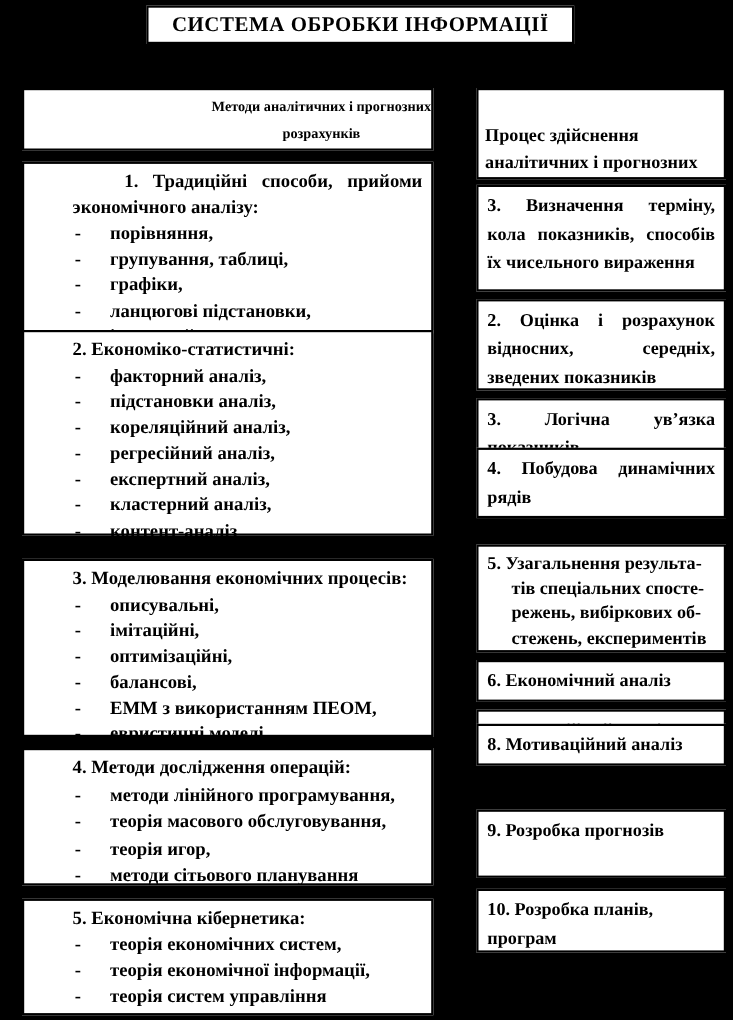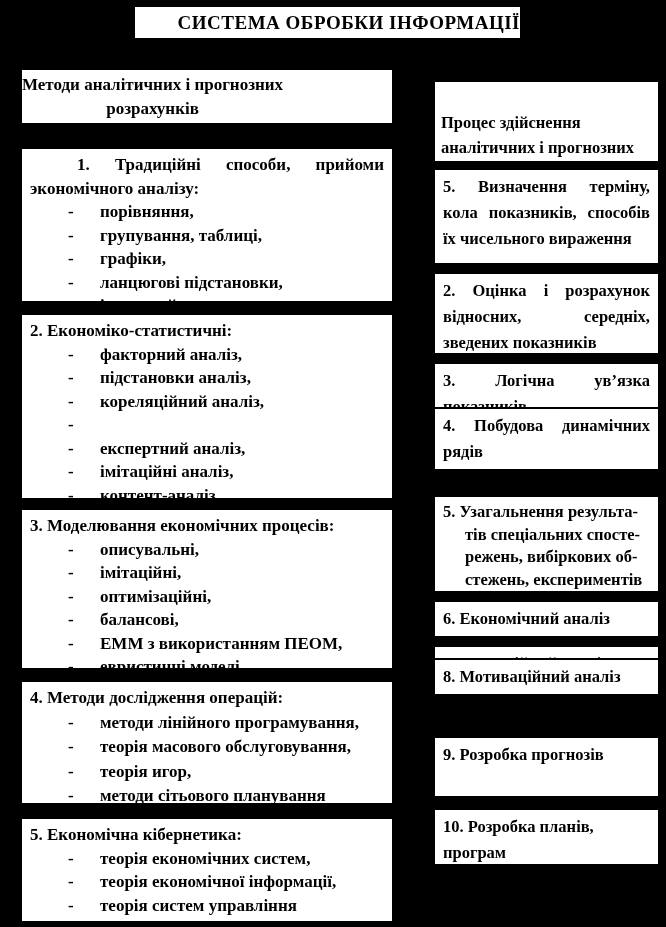--- a/index.html
+++ b/index.html
@@ -8,33 +8,33 @@
     background:#000000;
     font-family:"Liberation Serif","DejaVu Serif",serif;
     font-weight:bold;color:#000000;overflow:hidden;
   }
   .box{
     position:absolute;background:#ffffff;border:2px solid #000000;
     box-sizing:border-box;
   }
   
   .title-box{left:133px;top:5px;width:389px;height:35px;
-    display:flex;align-items:center;justify-content:flex-end;
+    display:flex;align-items:center;justify-content:center;
     font-size:19px;letter-spacing:.5px;text-align:center;}
   
   .lcol{left:20px;width:374px;}
-  .lheader{top:68px;height:57px;display:flex;align-items:center;justify-content:flex-start;
-    text-align:center;font-size:17px;line-height:24px;white-space:pre-line;}
+  .lheader{top:80px;height:57px;display:flex;align-items:center;justify-content:flex-end;
+    text-align:center;font-size:13px;line-height:24px;white-space:pre-line;}
   .lbox{padding:4px 8px;font-size:17px;line-height:23.5px;}
   .lbox1{top:147px;height:156px;}
-  .lbox2{top:313px;height:187px;}
+  .lbox2{top:300px;height:187px;}
   .lbox3{top:508px;height:162px;}
   .lbox4{top:680px;height:125px;line-height:24.5px;}
   .lbox5{top:817px;height:106px;}
-  .lbox-title{text-align:justify;}
+  .lbox-title{text-align:justify;margin-left:36px;}
   .lbox1 .lbox-title{text-indent:47px;}
   .dashlist{list-style:none;margin:0;padding:0 0 0 38px;}
   .dashlist li{display:flex;}
   .dash{display:inline-block;width:32px;flex:0 0 32px;}
   
   .rcol{left:433px;width:227px;}
   .rbox{padding:4px 8px;font-size:16.5px;line-height:26px;text-align:justify;}
   .rheader{top:80px;height:83px;text-align:left;white-space:pre-line;
     font-size:16.5px;line-height:25px;padding:3px 6px;}
   .r1{top:168px;height:97px;}
@@ -97,28 +97,29 @@
     <li>
         <span class="dash">-</span>
         <span>підстановки аналіз,</span>
       </li>
     <li>
         <span class="dash">-</span>
         <span>кореляційний аналіз,</span>
       </li>
     <li>
         <span class="dash">-</span>
+        <span>регресійний аналіз,</span>
       </li>
     <li>
         <span class="dash">-</span>
         <span>експертний аналіз,</span>
       </li>
     <li>
         <span class="dash">-</span>
-        <span>імітаційні аналіз,</span>
+        <span>кластерний аналіз,</span>
       </li>
     <li>
         <span class="dash">-</span>
         <span>контент-аналіз</span>
       </li>
   </ul>
 </div>
 
 <div class="box lcol lbox lbox3">
   <div class="lbox-title">3. Моделювання економічних процесів:</div>
@@ -189,21 +190,21 @@
       </li>
   </ul>
 </div>
 
 <div class="box rcol rheader">
   <span>Процес здійснення
 аналітичних і прогнозних
 розрахунків</span>
 </div>
 
-<div class="box rcol rbox r1">5. Визначення терміну, кола показників, способів їх чисельного вираження</div>
+<div class="box rcol rbox r1">3. Визначення терміну, кола показників, способів їх чисельного вираження</div>
 <div class="box rcol rbox r2">2. Оцінка і розрахунок відносних, середніх, зведених показників</div>
 <div class="box rcol rbox r3">3. Логічна ув’язка показників</div>
 <div class="box rcol rbox r4">4. Побудова динамічних рядів</div>
 <div class="box rcol rbox r5">5. Узагальнення результа-
 тів спеціальних спосте-
 режень, вибіркових об-
 стежень, експериментів</div>
 <div class="box rcol rbox r6">6. Економічний аналіз</div>
 <div class="box rcol rbox r7">7. Ситуаційний аналіз</div>
 <div class="box rcol rbox r8">8. Мотиваційний аналіз</div>

